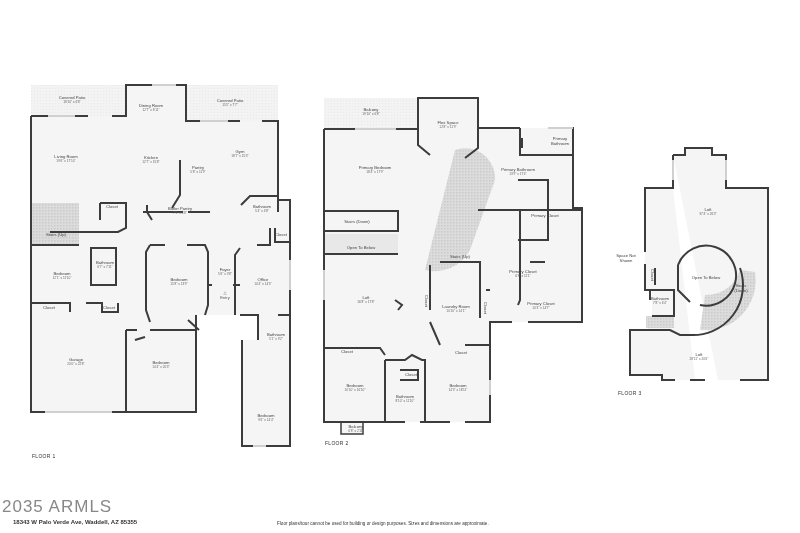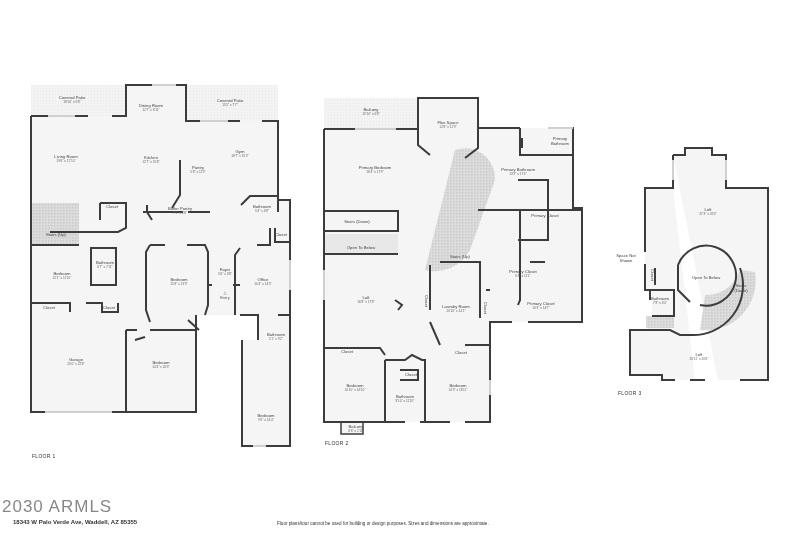--- a/index.html
+++ b/index.html
@@ -312,15 +312,15 @@
 <div class="room-label" style="left:660px;top:301px">
     <span class="nm">Bathroom</span>
     <span class="dm">7'8" x 6'4"</span>
   </div>
 <div class="room-label" style="left:699px;top:357px">
     <span class="nm">Loft</span>
     <span class="dm">28'11" x 20'6"</span>
   </div>
 <div class="floor-label" style="left:618px;top:390px">FLOOR 3</div>
 
-<div class="watermark">2030 ARMLS</div>
+<div class="watermark">2035 ARMLS</div>
 <div class="address">18343 W Palo Verde Ave, Waddell, AZ 85355</div>
 <div class="disclaimer">Floor plans/tour cannot be used for building or design purposes. Sizes and dimensions are approximate.</div>
 
 </body></html>

